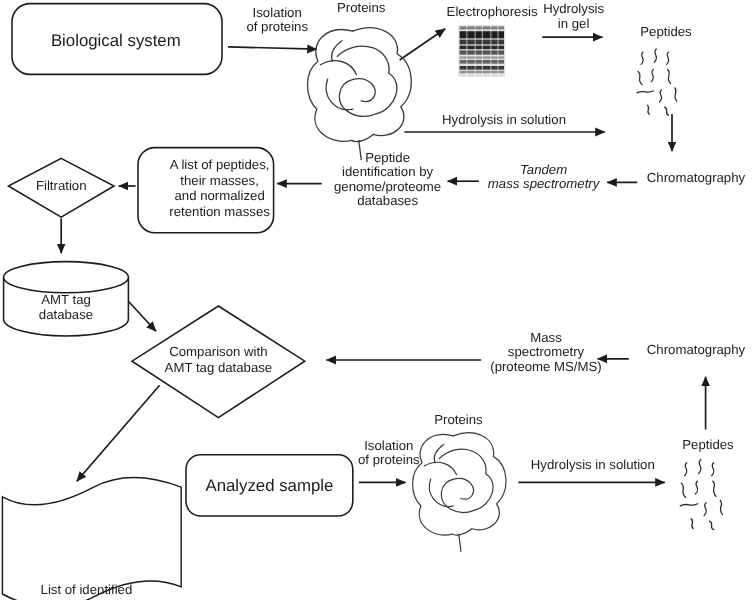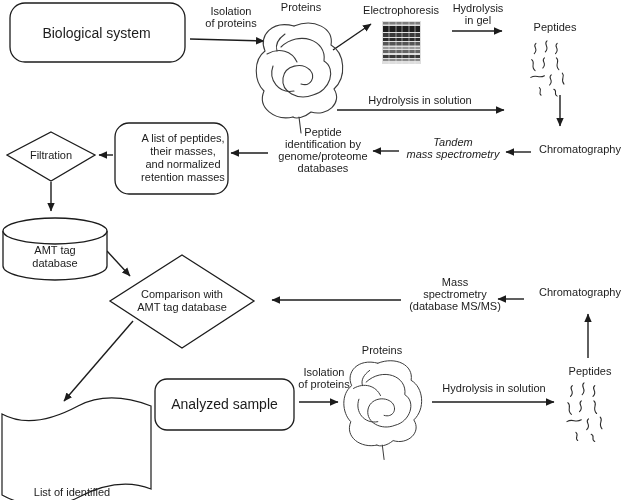--- a/index.html
+++ b/index.html
@@ -116,21 +116,21 @@
 
   <div class="lbl node-lbl" style="left:10px;top:25px;width:173px;">Biological system</div>
 
   <div class="lbl" style="left:196px;top:5px;width:70px;">
     <div>Isolation</div>
     <div>of proteins</div>
   </div>
 
   <div class="lbl" style="left:274px;top:1px;width:54px;">Proteins</div>
 
-  <div class="lbl" style="left:354px;top:4px;width:94px;">Electrophoresis</div>
+  <div class="lbl" style="left:354px;top:4px;width:94px;text-align:right;">Electrophoresis</div>
 
   <div class="lbl" style="left:444px;top:2px;width:68px;">
     <div>Hydrolysis</div>
     <div>in gel</div>
   </div>
 
   <div class="lbl" style="left:527px;top:21px;width:56px;">Peptides</div>
 
   <div class="lbl" style="left:348px;top:94px;width:144px;">Hydrolysis in solution</div>
 
@@ -163,21 +163,21 @@
   </div>
 
   <div class="lbl lh13" style="left:112px;top:288px;width:140px;">
     <div>Comparison with</div>
     <div>AMT tag database</div>
   </div>
 
   <div class="lbl" style="left:406px;top:276px;width:98px;">
     <div>Mass</div>
     <div>spectrometry</div>
-    <div>(database MS/MS)</div>
+    <div>(proteome MS/MS)</div>
   </div>
 
   <div class="lbl" style="left:530px;top:286px;width:100px;">Chromatography</div>
 
   <div class="lbl" style="left:562px;top:365px;width:56px;">Peptides</div>
 
   <div class="lbl" style="left:288px;top:366px;width:72px;">
     <div>Isolation</div>
     <div>of proteins</div>
   </div>

